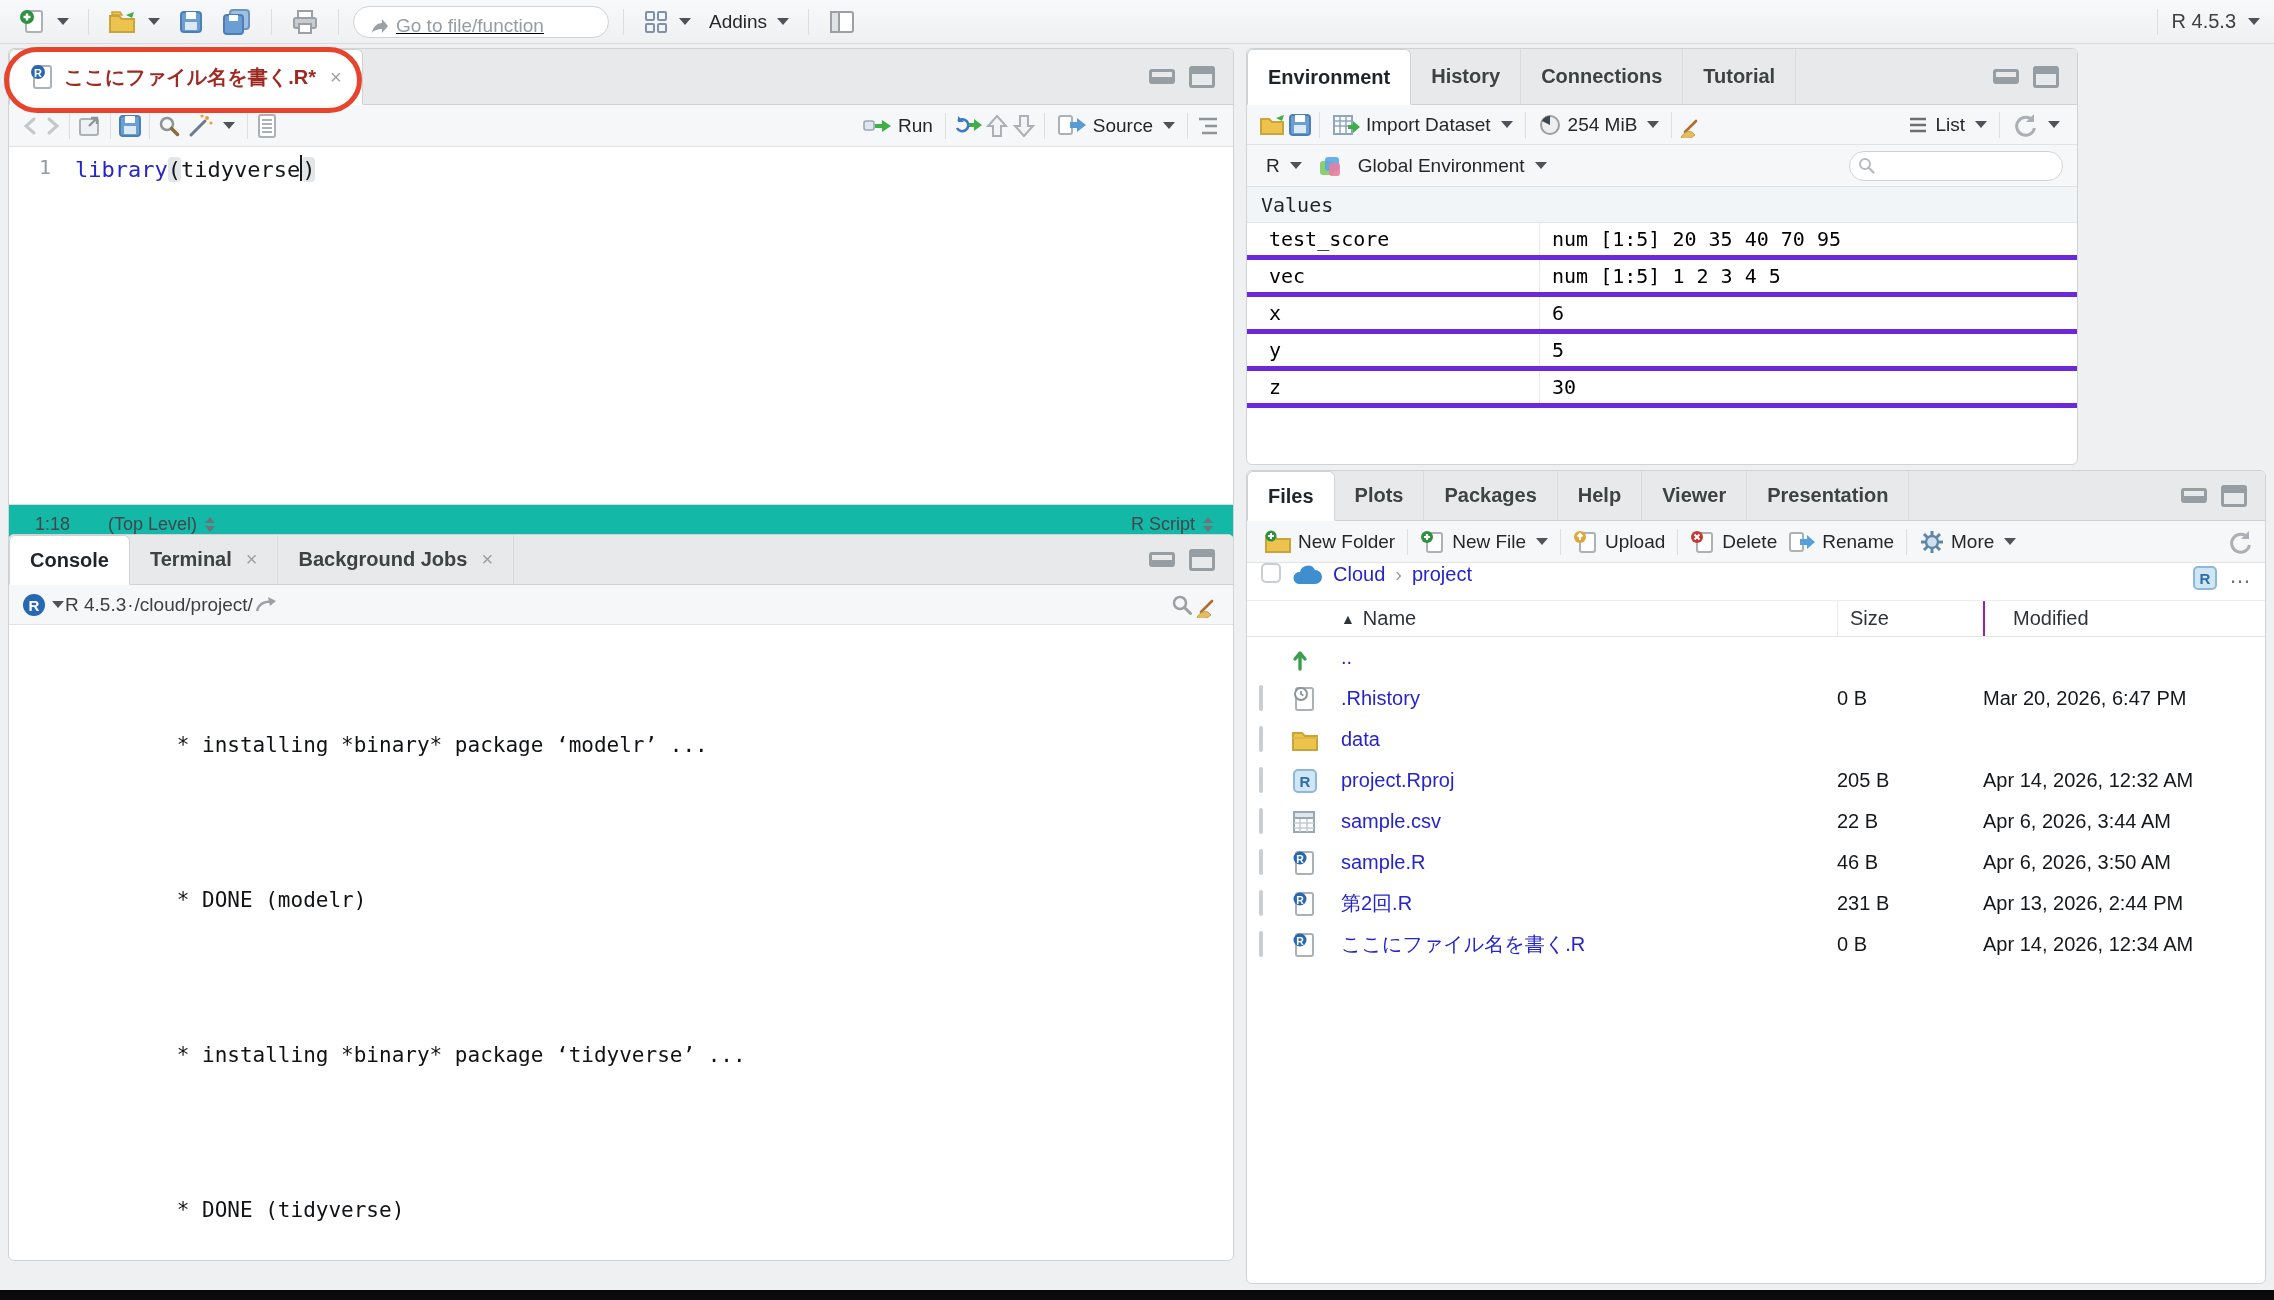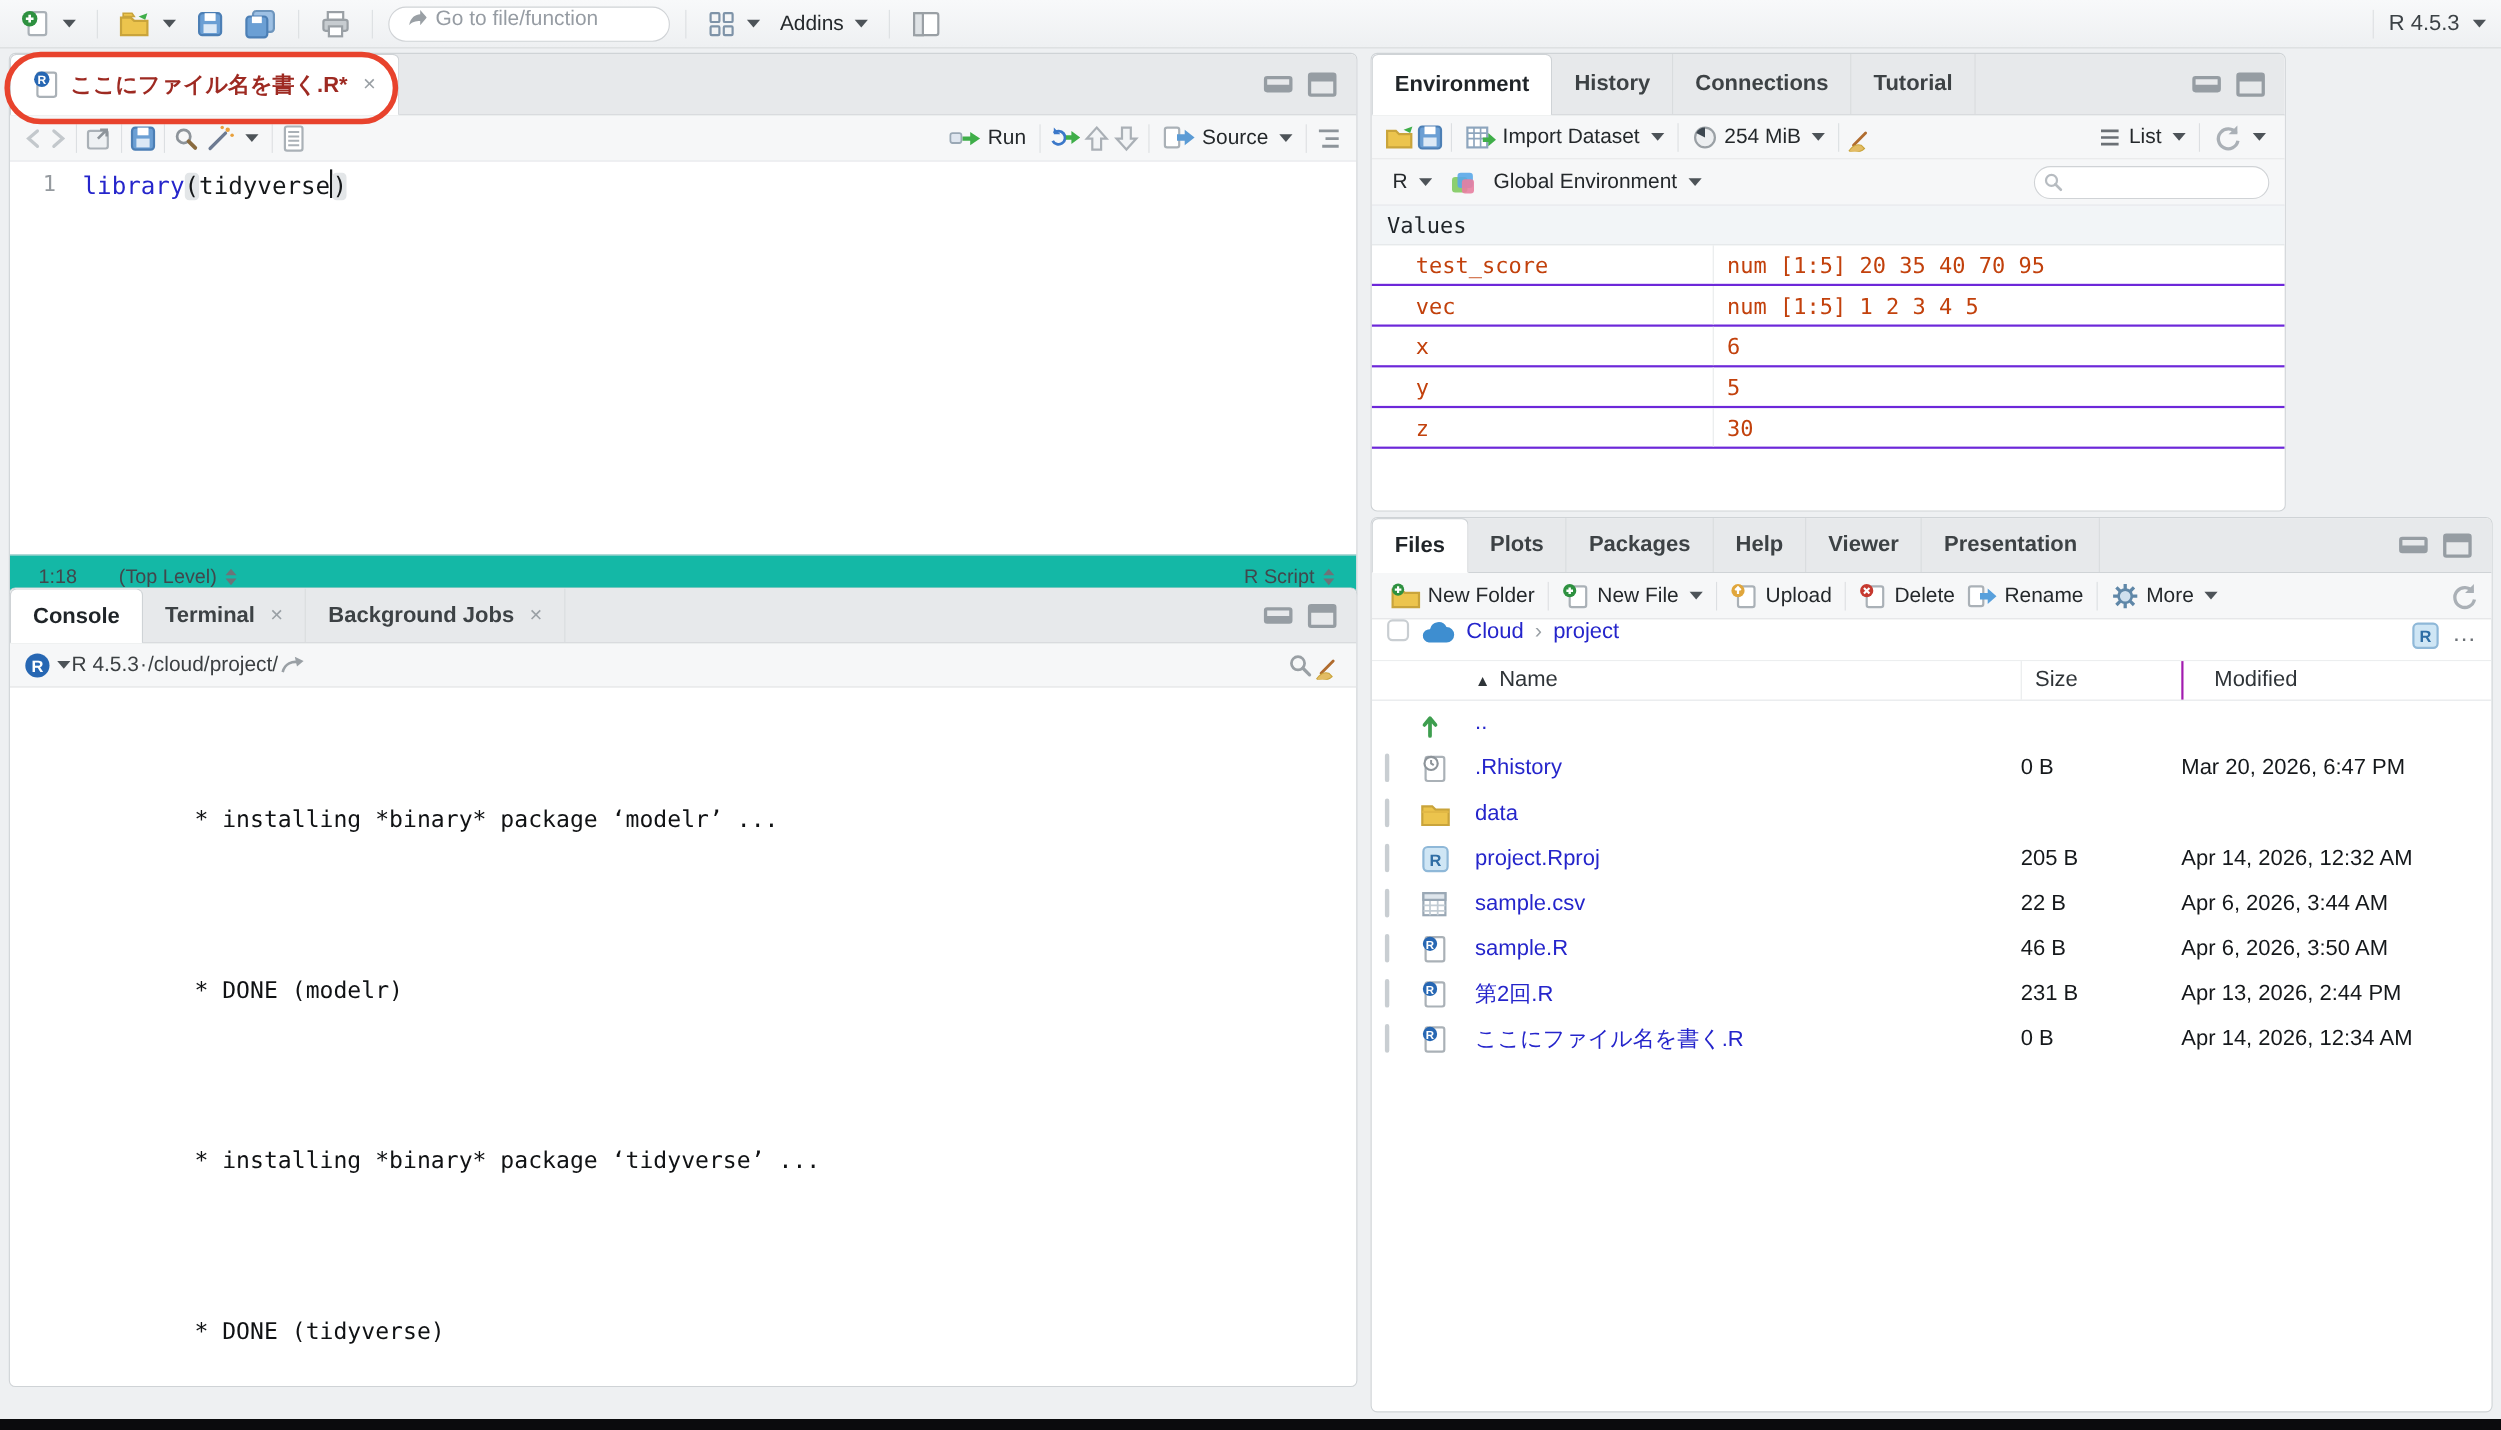--- a/index.html
+++ b/index.html
@@ -25,21 +25,21 @@
   .updown { display:inline-block; width:12px; margin-left:8px; }
   .updown::before { content:""; display:block; width:0; height:0; border:5px solid transparent; border-bottom:6px solid #6d7378; margin-bottom:3px; }
   .updown::after { content:""; display:block; width:0; height:0; border:5px solid transparent; border-top:6px solid #6d7378; }
   input.searchbox { border:1px solid #d0d3d6; border-radius:15px; background:#fff; height:30px; font-size:19px; color:#3c4043; outline:none; font-family:inherit; }
   .checkbox { width:20px; height:20px; border:2px solid #c9ced2; border-radius:5px; background:#fff; flex:none; }
   .checkbox.hide { visibility:hidden; }
   svg { display:block; }
 
   
   #main-toolbar { position:absolute; left:0; top:0; width:2274px; height:44px; background:linear-gradient(#f8f9fa,#eef0f2); border-bottom:1px solid #d8dadc; display:flex; align-items:center; padding:0 14px; gap:8px; }
-  #goto-box { display:flex; align-items:flex-start; gap:8px; border:1px solid #d0d3d6; border-radius:16px; background:#fff; height:32px; padding:0 14px; width:256px; }
+  #goto-box { display:flex; align-items:flex-end; gap:8px; border:1px solid #d0d3d6; border-radius:16px; background:#fff; height:32px; padding:0 14px; width:256px;text-decoration:underline; }
   #goto-box input { border:none; outline:none; font-size:19px; color:#3c4043; width:190px; font-family:inherit; background:transparent; }
   #goto-box input::placeholder { color:#969ca3; }
   #rver { margin-left:auto; display:flex; align-items:center; gap:8px; }
   #rver .tlabel { color:#3c4246; font-size:20px; }
 
   
   #source-pane { left:8px; top:48px; width:1226px; height:497px; }
   #source-pane .tabstrip { height:56px; }
   #editor-toolbar { height:42px; }
   #editor-body { flex:1; display:flex; background:#fff; font-family:"DejaVu Sans Mono",monospace; font-size:22px; }
@@ -61,21 +61,21 @@
   .cline { white-space:pre; min-height:31px; }
   .k { color:#101214; }
 
   
   #env-pane { left:1246px; top:48px; width:832px; height:417px; }
   #env-pane .tabstrip { height:56px; }
   #env-toolbar { height:40px; }
   #env-scope { height:42px; background:#f6f7f8; border-bottom:1px solid #e1e3e5; display:flex; align-items:center; padding:0 14px; gap:10px; flex:none; }
   #env-section { height:36px; background:#f2f5f7; border-bottom:1px solid #e3e6e8; display:flex; align-items:center; padding-left:14px; font-family:"DejaVu Sans Mono",monospace; font-size:20px; color:#1f2428; flex:none; }
   #env-rows { flex:1; }
-  .env-row { display:flex; height:37px; border-bottom:2px solid #6d28d9; align-items:center; font-family:"DejaVu Sans Mono",monospace; font-size:20px; color:#c2410c;padding-left:18px; }
+  .env-row { display:flex; height:37px; border-bottom:5px solid #6d28d9; align-items:center; font-family:"DejaVu Sans Mono",monospace; font-size:20px; color:#000000; }
   .env-name { width:292px; padding-left:22px; flex:none; }
   .env-value { flex:1; border-left:1px solid #e8eaec; padding-left:12px; height:100%; display:flex; align-items:center; }
 
   
   #files-pane { left:1246px; top:470px; width:1020px; height:814px; }
   #files-pane .tabstrip { height:50px; }
   #files-toolbar { height:42px; }
   #files-crumb { height:38px; display:flex; align-items:flex-start; gap:10px; padding:0 14px; border-bottom:1px solid #eceeef; flex:none; }
   .crumb-link { color:#2525cb; font-size:20px; }
   .crumb-sep { color:#9aa0a5; font-size:20px; }

